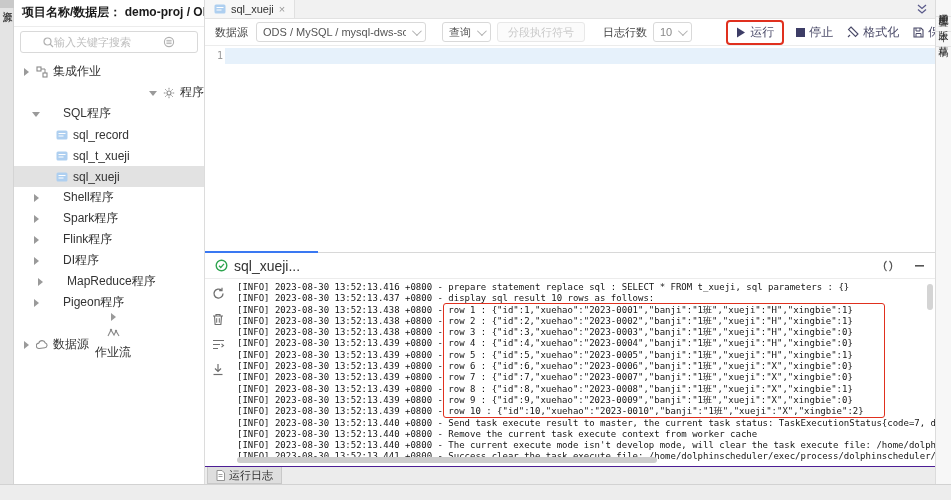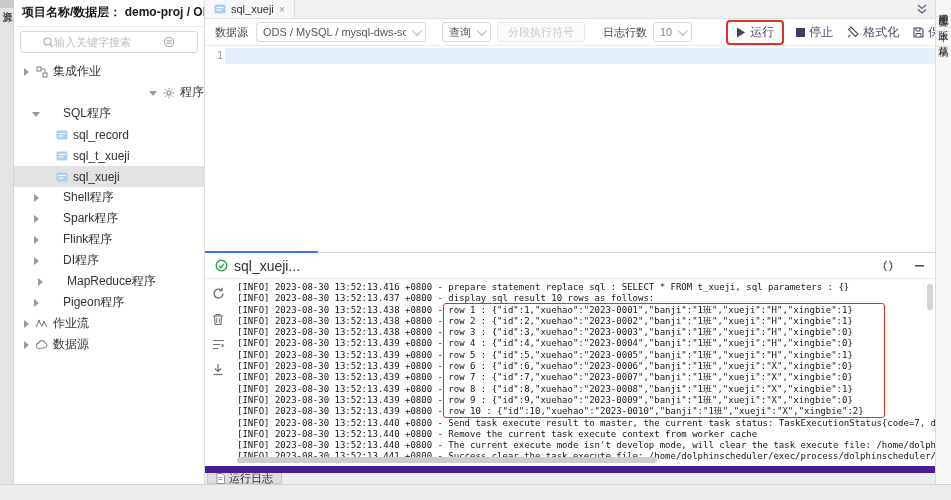--- a/index.html
+++ b/index.html
@@ -65,21 +65,21 @@
   .bp-icons { width:26px; display:flex; flex-direction:column; align-items:center; padding-top:8px; gap:13px; }
   .bp-icons .li-btn { color:#6f6f6f; cursor:pointer; display:flex; }
   .log-area { position:relative; flex:1; overflow:hidden; }
   .log-lines { padding:3px 0 0 6px; font-family:"DejaVu Sans Mono",monospace; font-size:9px; line-height:11.3px; color:#141414; }
   .log-line { white-space:pre; height:11.3px; overflow:hidden; }
   .rows-highlight { position:absolute; left:212px; top:24px; width:442px; height:115px; border:1.5px solid #e0301e; border-radius:3px; pointer-events:none; }
   .v-scroll { position:absolute; right:2px; top:5px; width:6px; height:26px; background:#d4d4d4; border-radius:3px; cursor:pointer; }
   .h-scroll { position:absolute; left:6px; bottom:3px; width:420px; height:6px; background:#cdcdcd; border-radius:3px; cursor:pointer; }
 
   
-  .bottom-strip { position:absolute; left:205px; top:466px; width:730px; height:18px; background:#ececec; border-top:7px solid #4c1d95; display:flex; align-items:stretch; }
+  .bottom-strip { position:absolute; left:205px; top:466px; width:730px; height:18px; background:#ececec; border-top:1px solid #4c1d95; display:flex; align-items:stretch; }
   .runlog-tab { display:flex; align-items:center; gap:4px; background:#dedede; border:1px solid #c8c8c8; border-top:none; padding:0 8px; margin-left:2px; font-size:11px; color:#333; cursor:pointer; }
 
   
   .right-rail { position:absolute; left:935px; top:0; width:16px; height:484px; background:#f7f7f7; border-left:1px solid #dcdcdc; }
   .right-rail .rail-item { writing-mode:vertical-lr; text-orientation:upright; font-size:10px; color:#333; padding:6px 0; width:100%; text-align:center; border-bottom:1px solid #e3e3e3; cursor:pointer; letter-spacing:1px; }
 
   
   .footer { position:absolute; left:0; top:484px; width:951px; height:16px; background:#ededed; border-top:1px solid #d2d2d2; }
 </style>
 </head>
@@ -195,21 +195,21 @@
     <span class="tree-label">MapReduce程序</span>
   </div>
 
   <div class="tree-item" style="padding-left: 18px;">
     <span class="arrow right"></span>
     <span class="t-icon"></span>
     <span class="tree-label">Pigeon程序</span>
   </div>
 
 
-  <div class="tree-item" style="padding-left: 8px;">
+  <div class="tree-item" style="padding-left: 8px; flex-direction: column;">
     <span class="arrow right"></span>
     <span class="t-icon">
           <svg width="13" height="10" viewBox="0 0 13 10">
             <path d="M1 8l3-6 3 5 2-4 3 5" fill="none" stroke="#8a8a8a" stroke-width="1.1"></path>
             <circle cx="4" cy="2" r="1.2" fill="#8a8a8a"></circle>
             <circle cx="9" cy="3" r="1.2" fill="#8a8a8a"></circle>
           </svg>
         </span>
     <span class="tree-label">作业流</span>
   </div>

